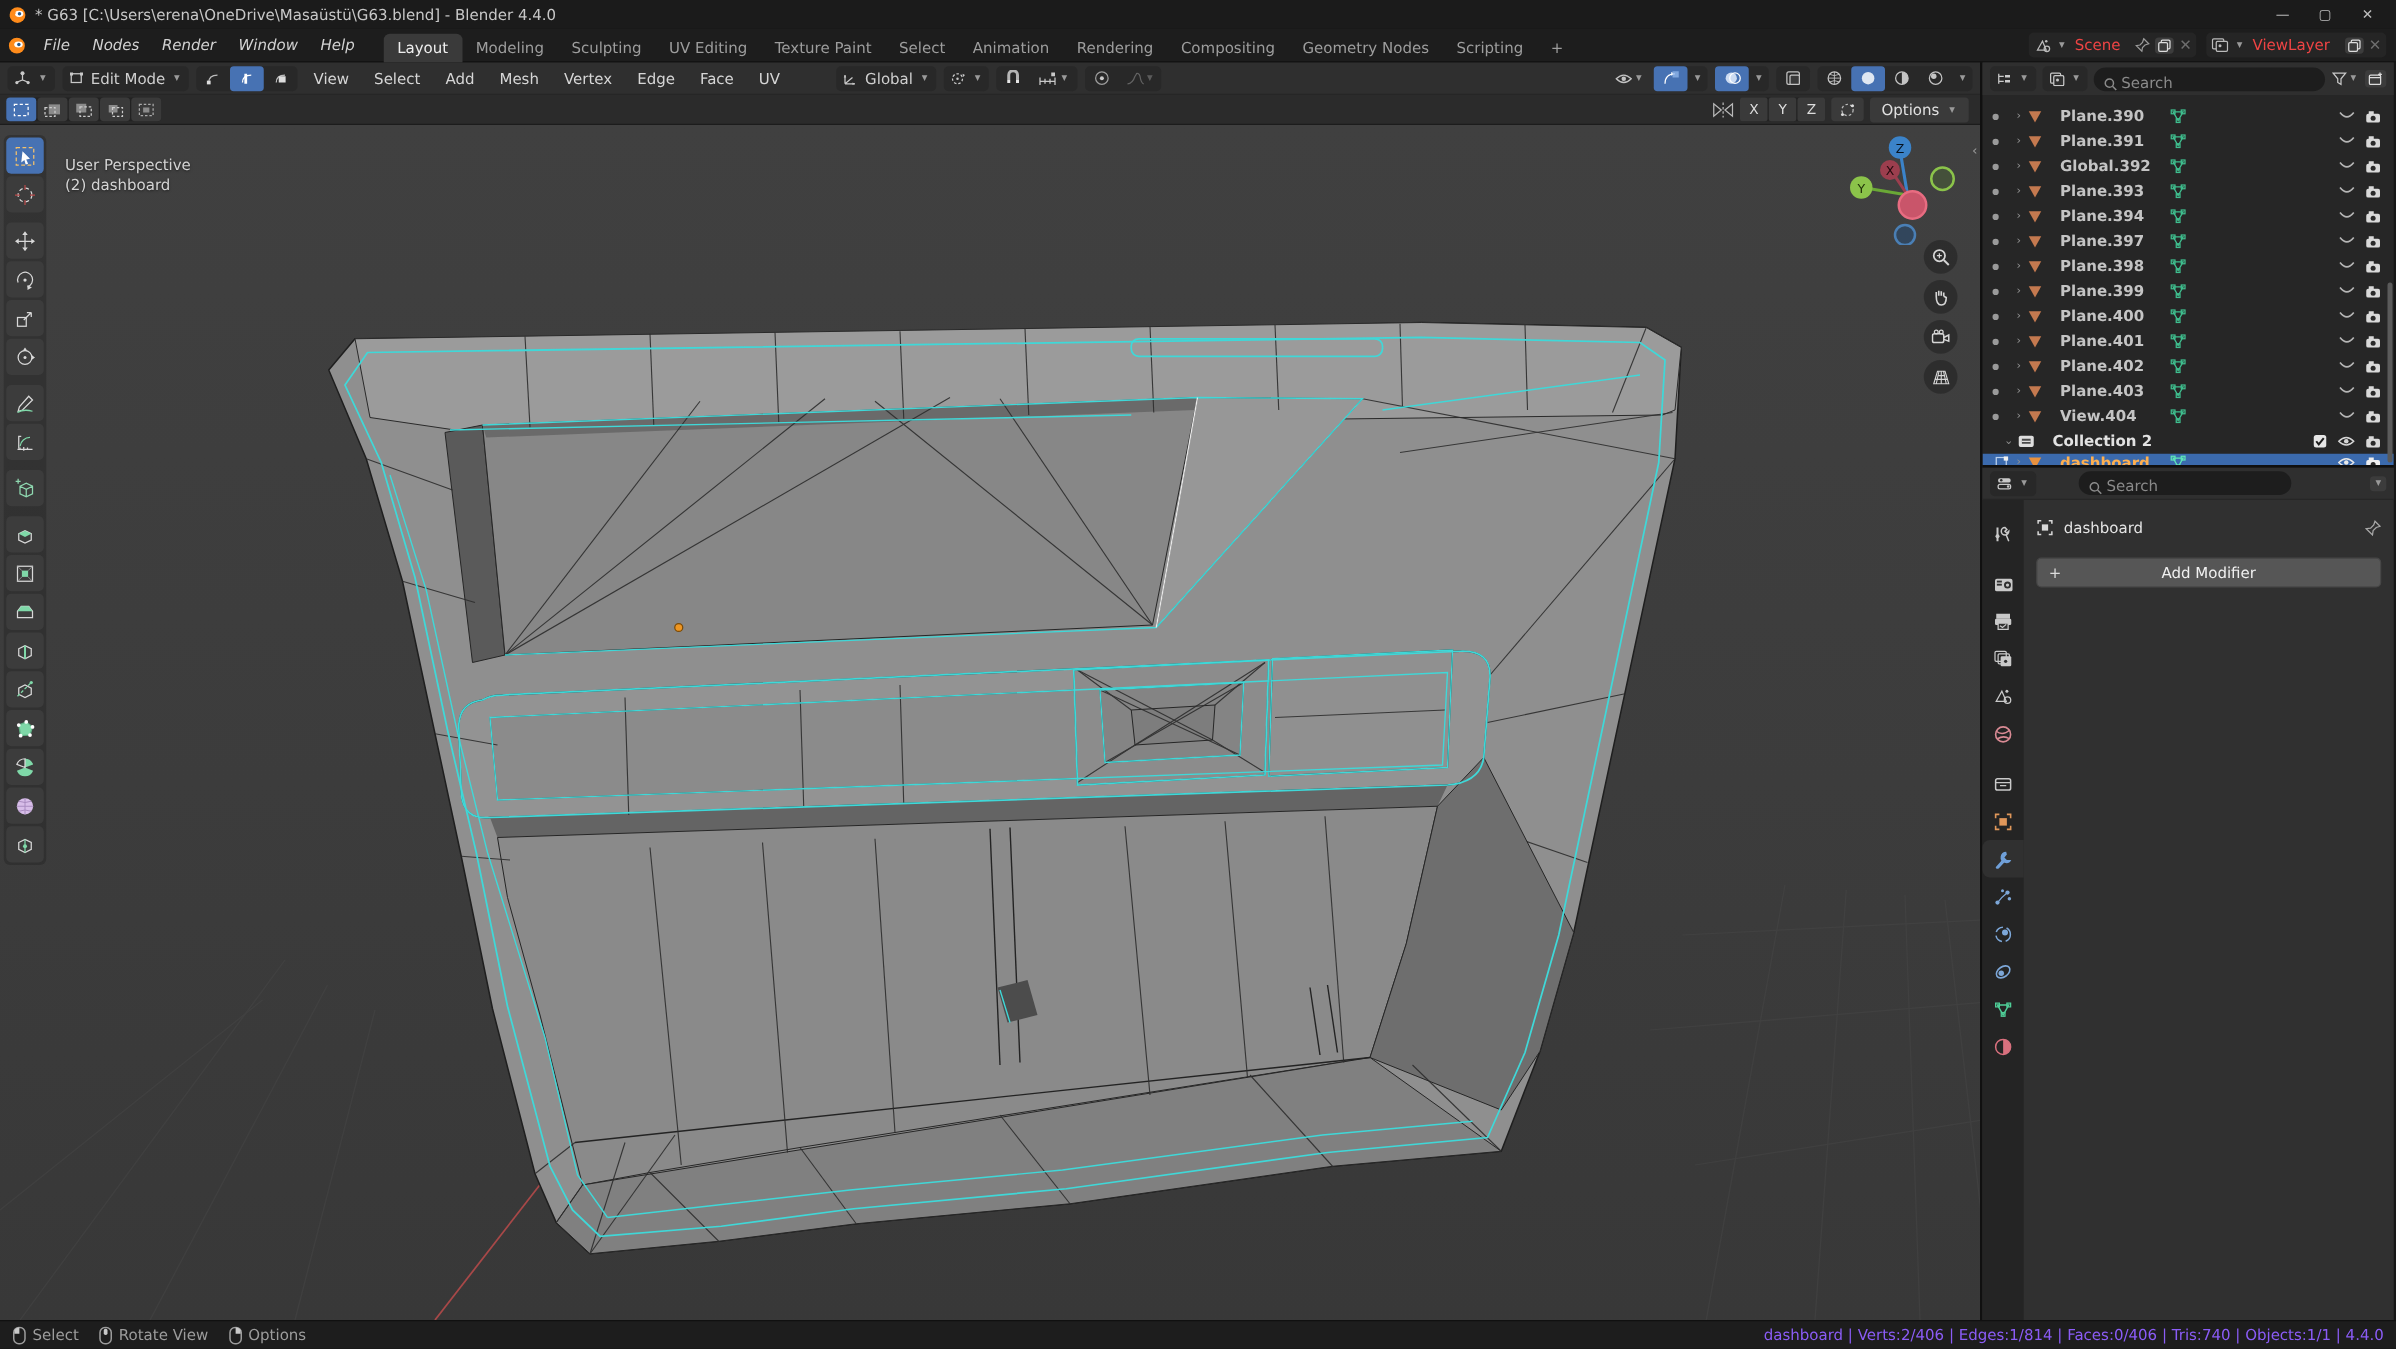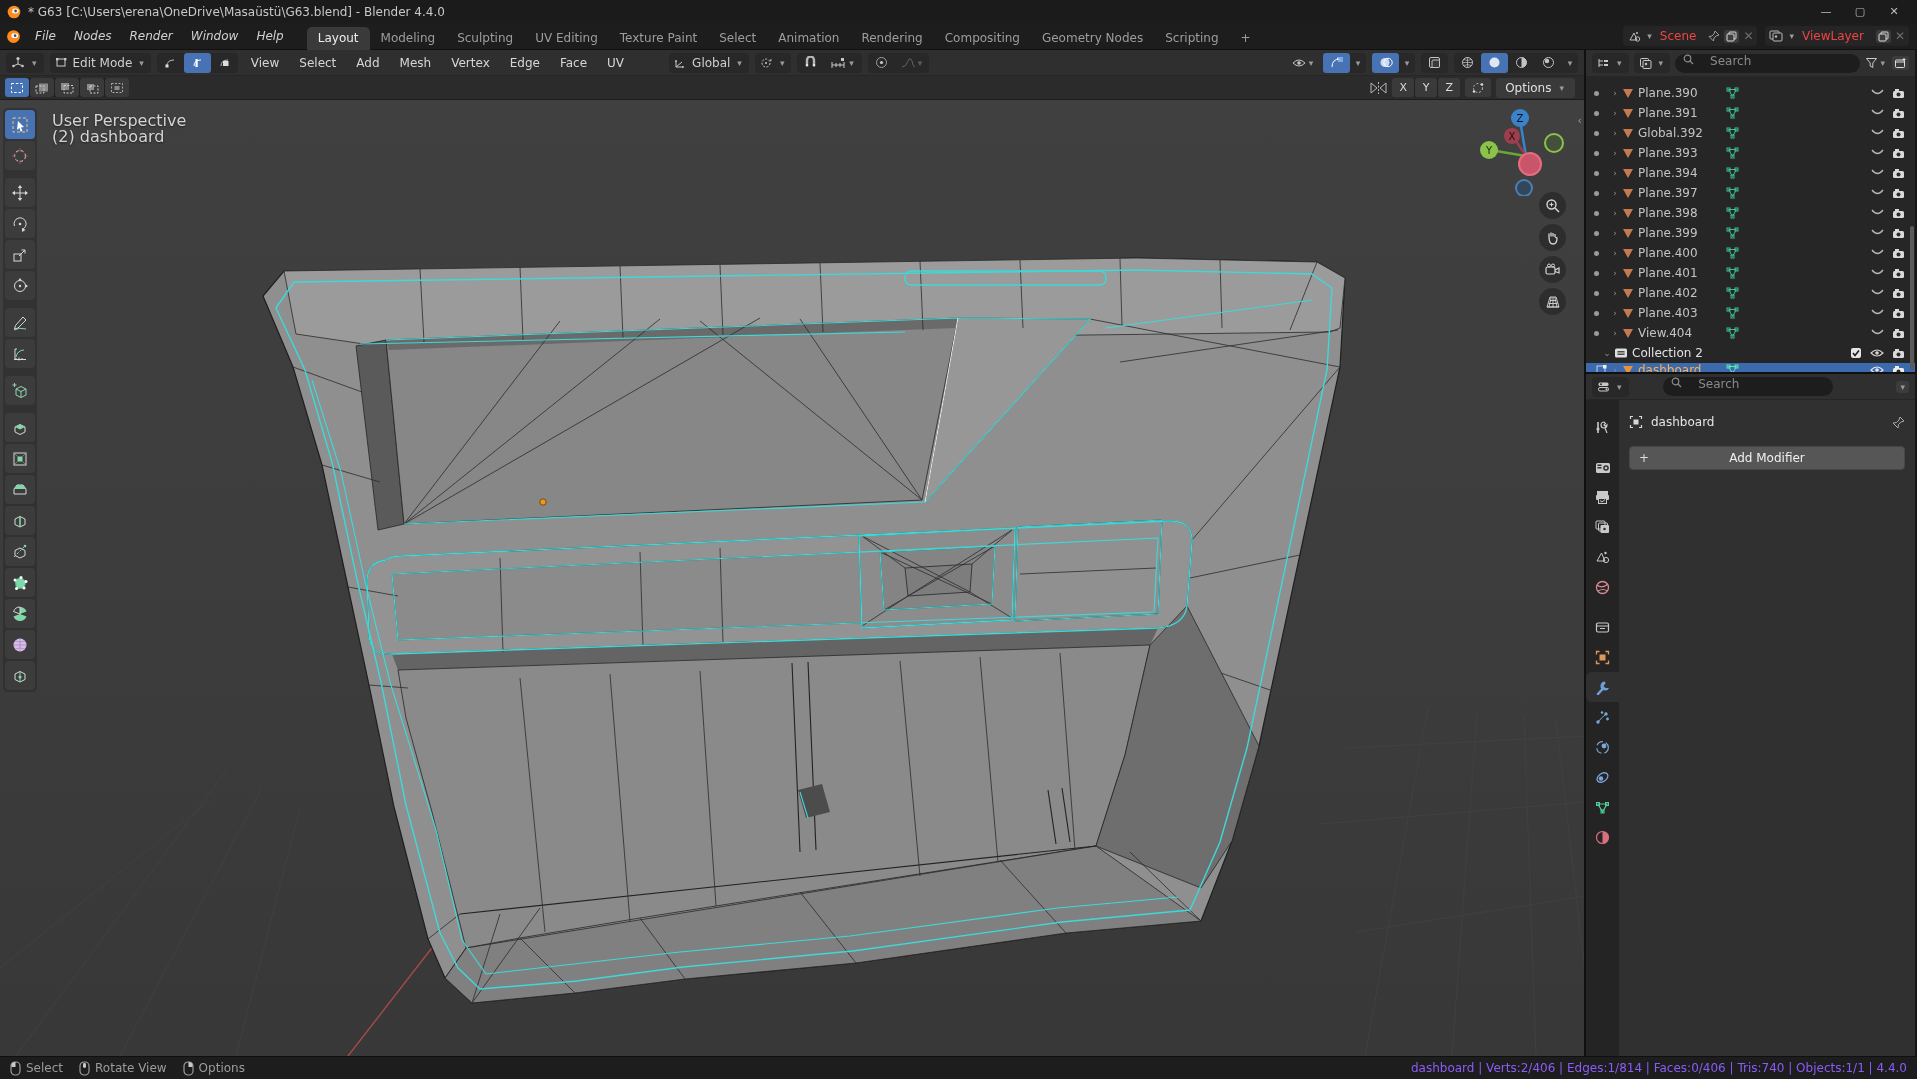--- a/index.html
+++ b/index.html
@@ -39,40 +39,40 @@
   .selmode { display:flex; gap:1px; background:#222; border-radius:3px; }
   .smb { width:24px; height:19px; display:flex; align-items:center; justify-content:center; border-radius:3px; color:#bbb; }
   .smb.on { background:#4772b3; color:#fff; }
   .t2right { margin-left:auto; display:flex; align-items:center; gap:5px; padding-right:4px; }
   .xyz { display:flex; gap:1px; background:#222; border-radius:3px; }
   .xyzb { width:22px; height:19px; background:#3a3a3a; color:#ddd; display:flex; align-items:center; justify-content:center; border-radius:2px; font-size:11px; }
   .optbtn { background:#3a3a3a; border-radius:3px; height:20px; padding:0 9px; display:flex; align-items:center; gap:6px; color:#e0e0e0; }
 
   .viewport { flex:1; position:relative; background:linear-gradient(#404040,#3c3c3c 55%,#383838); overflow:hidden; }
   .vpsvg { position:absolute; inset:0; }
-  .overlaytxt { position:absolute; left:52px; top:13px; color:#d4d4d4; text-shadow:0 1px 2px rgba(0,0,0,.5); line-height:16px; font-size:16px; }
+  .overlaytxt { position:absolute; left:52px; top:24px; color:#d4d4d4; text-shadow:0 1px 2px rgba(0,0,0,.5); line-height:16px; font-size:12px; }
 
   .lefttools { position:absolute; left:3px; top:8px; width:34px; display:flex; flex-direction:column; gap:2px; background:rgba(35,35,35,.45); padding:2px; border-radius:5px; }
   .tool { width:30px; height:29px; background:#3c3c3c; border-radius:4px; display:flex; align-items:center; justify-content:center; }
   .tool.on { background:#4772b3; }
   .tgap { height:4px; }
 
   .gizmo { position:absolute; right:16px; top:6px; width:90px; height:90px; }
   .navbtn { position:absolute; right:18px; width:27px; height:27px; border-radius:50%; background:rgba(40,40,40,.75); display:flex; align-items:center; justify-content:center; color:#d5d5d5; }
   .collapser { position:absolute; right:2px; top:14px; color:#9a9a9a; font-size:11px; }
 
   .rightcol { width:329px; display:flex; flex-direction:column; }
   .outliner { height:324px; background:#262626; display:flex; flex-direction:column; border-bottom:2px solid #101010; position:relative; }
   .oh { height:26px; background:#2f2f2f; display:flex; align-items:center; gap:5px; padding:0 6px; }
-  .search { flex:1; background:#1d1d1d; border-radius:10px; height:19px; display:flex; align-items:flex-start; gap:16px; padding:0 8px; color:#8a8a8a; }
+  .search { flex:1; background:#1d1d1d; border-radius:10px; height:19px; display:flex; align-items:flex-end; gap:3px; padding:0 8px; color:#8a8a8a; }
   .olist { flex:1; overflow:hidden; position:relative; padding-top:3px; }
   .orow { height:20px; display:flex; align-items:center; padding-left:8px; color:#c4c4c4; }
   .orow .dot { width:5px; height:5px; border-radius:50%; background:#9a9a9a; margin-right:9px; }
   .orow .ch { color:#8f8f8f; font-size:9px; width:14px; text-align:center; }
-  .orow .nm { margin-left:4px; width:88px; }
+  .orow .nm { margin-left:14px; width:88px;font-weight:bold; }
   .orow .ric { margin-left:auto; display:flex; gap:8px; padding-right:10px; align-items:center; }
   .orow.colrow { color:#e2e2e2; }
   .orow.sel { background:#3b6aad; }
   .orow.sel .nm { color:#ffb050; }
   .oscroll { position:absolute; right:1px; top:150px; bottom:2px; width:4px; background:#5a5a5a; border-radius:2px; }
 
   .props { flex:1; background:#303030; display:flex; flex-direction:column; }
   .ph { height:26px; background:#2f2f2f; display:flex; align-items:center; gap:6px; padding:0 6px; border-bottom:1px solid #262626; }
   .pbody { flex:1; display:flex; }
   .ptabs { width:33px; background:#242424; display:flex; flex-direction:column; align-items:center; padding-top:12px; }

